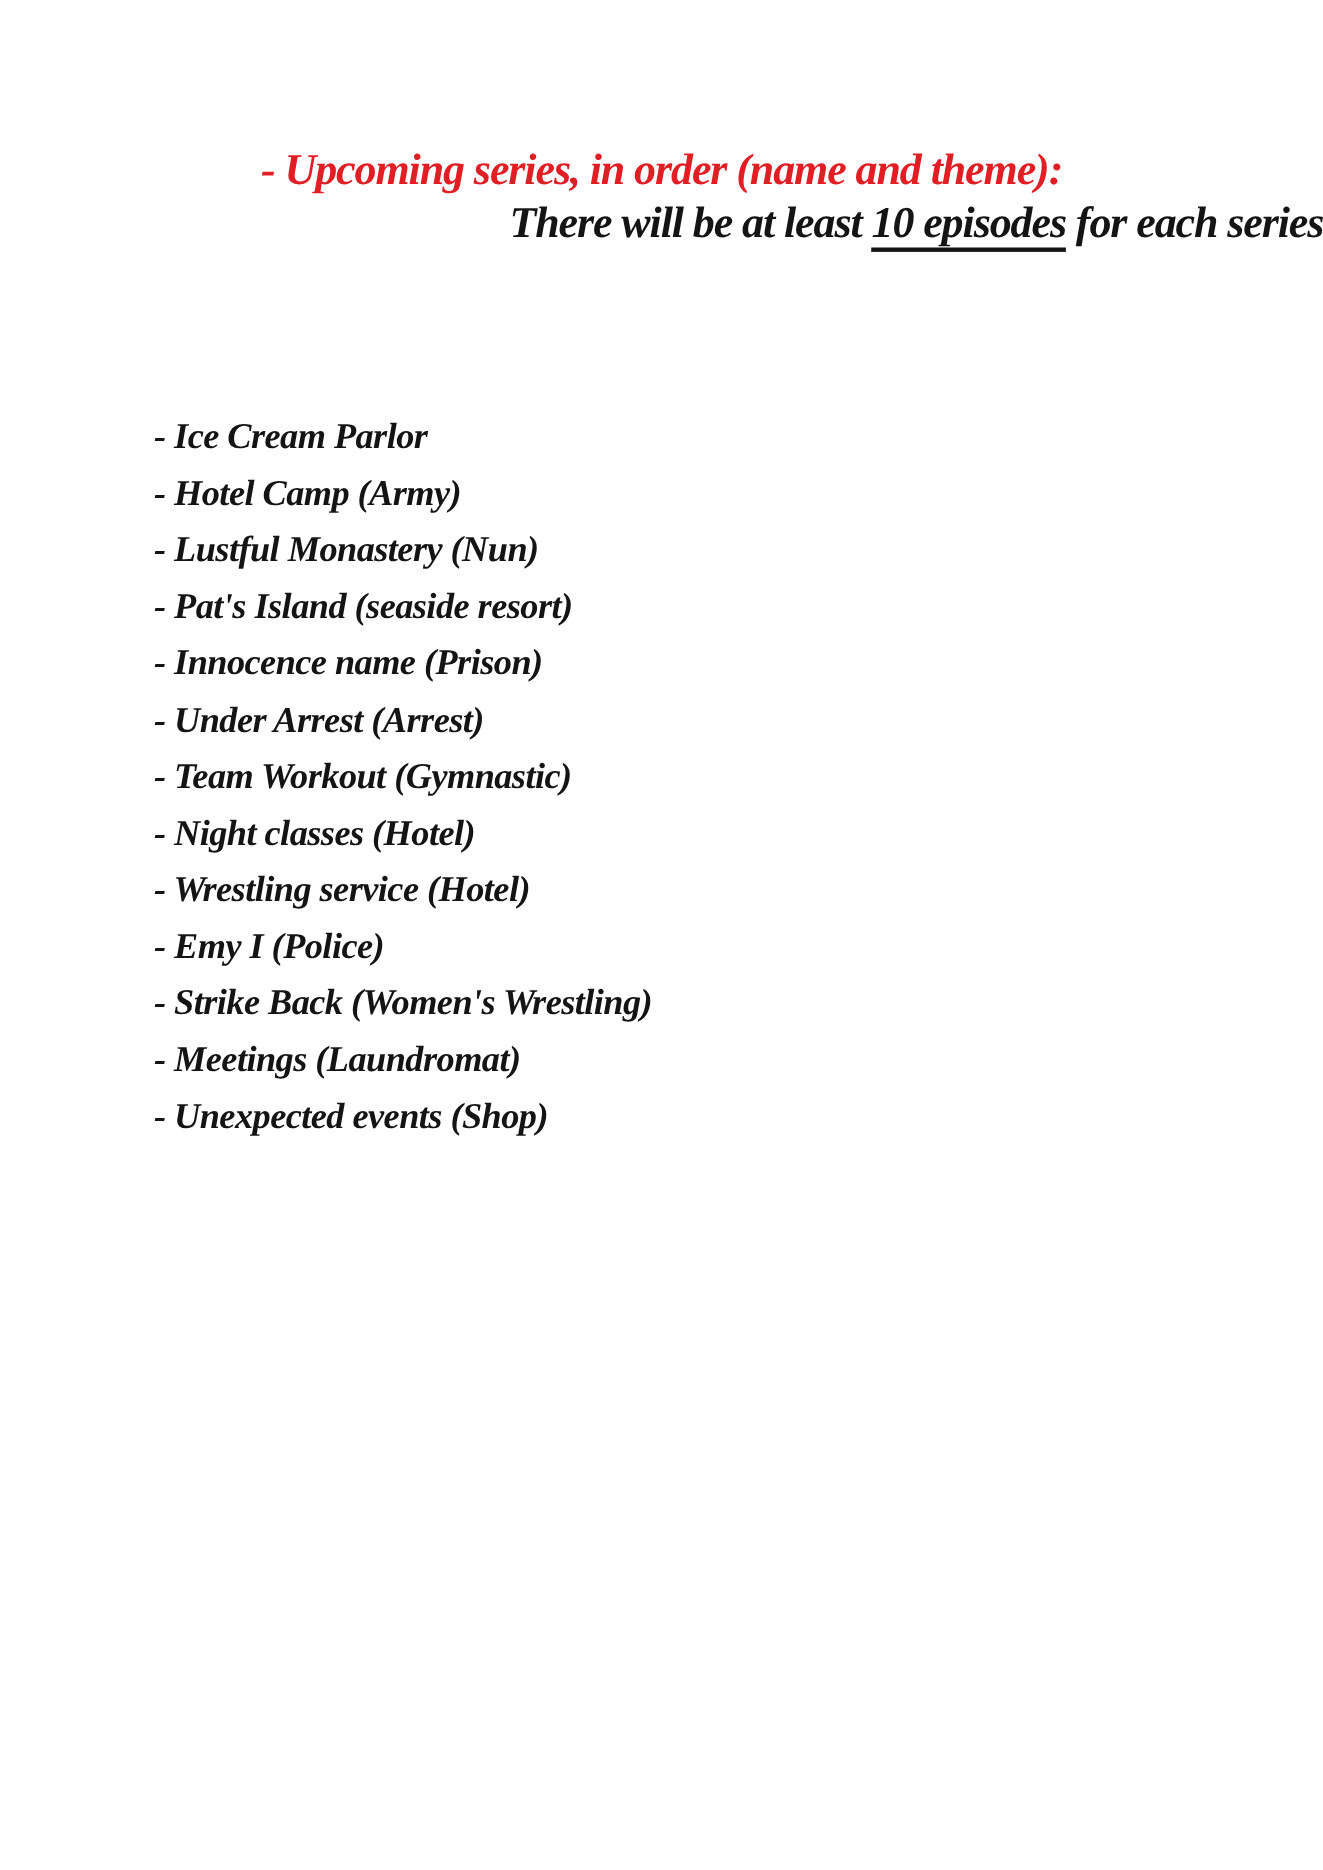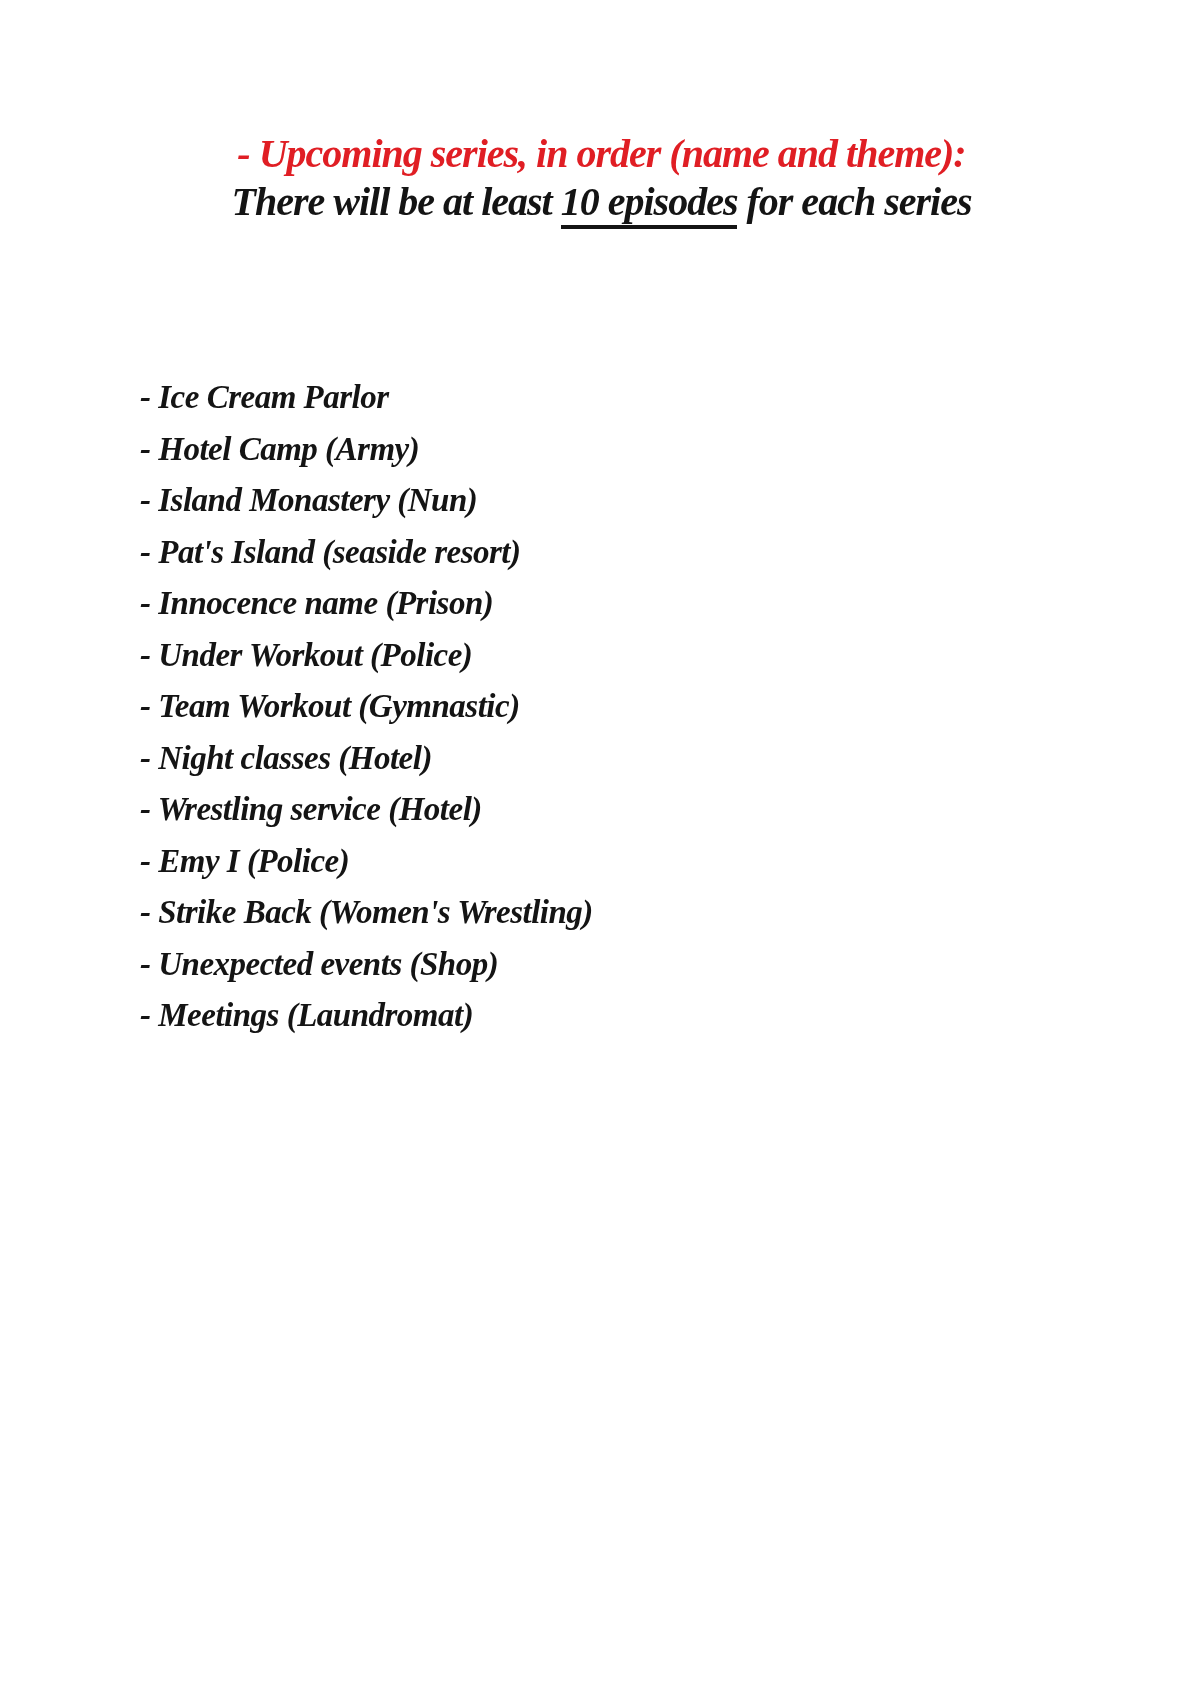--- a/index.html
+++ b/index.html
@@ -30,20 +30,21 @@
     line-height: 48px;
     letter-spacing: -1px;
     white-space: nowrap;
   }
   .heading-line2 {
     color: var(--ink);
     font-size: 40px;
     line-height: 48px;
     letter-spacing: -1px;
     white-space: nowrap;
+    text-align: right;
   }
   .underlined {
     border-bottom: 4px solid var(--ink);
     padding-bottom: 1px;
   }
   .series-list {
     margin-top: 146px;
     margin-left: 140px;
     font-size: 33px;
     line-height: 51.5px;
@@ -59,26 +60,26 @@
 <div class="page">
 
   <div class="heading">
     <div class="heading-line1">- Upcoming series, in order (name and theme):</div>
     <div class="heading-line2"><span>There will be at least </span><span class="underlined">10 episodes</span><span> for each series</span></div>
   </div>
 
   <div class="series-list">
     <div class="series-item">- Ice Cream Parlor</div>
     <div class="series-item">- Hotel Camp (Army)</div>
-    <div class="series-item">- Island Monastery (Nun)</div>
+    <div class="series-item">- Lustful Monastery (Nun)</div>
     <div class="series-item">- Pat's Island (seaside resort)</div>
     <div class="series-item">- Innocence name (Prison)</div>
-    <div class="series-item">- Under Workout (Police)</div>
+    <div class="series-item">- Under Arrest (Arrest)</div>
     <div class="series-item">- Team Workout (Gymnastic)</div>
     <div class="series-item">- Night classes (Hotel)</div>
     <div class="series-item">- Wrestling service (Hotel)</div>
     <div class="series-item">- Emy I (Police)</div>
     <div class="series-item">- Strike Back (Women's Wrestling)</div>
+    <div class="series-item">- Meetings (Laundromat)</div>
     <div class="series-item">- Unexpected events (Shop)</div>
-    <div class="series-item">- Meetings (Laundromat)</div>
   </div>
 
 </div>
 
 </body></html>

